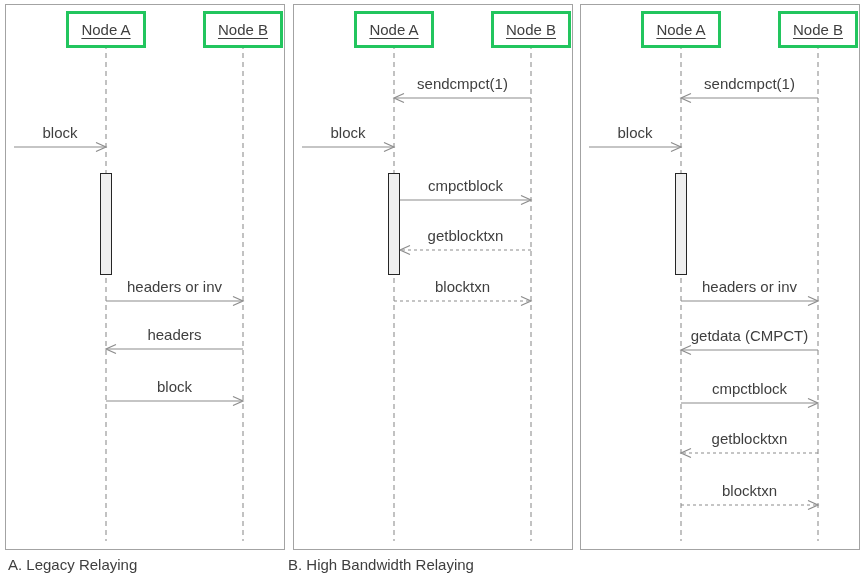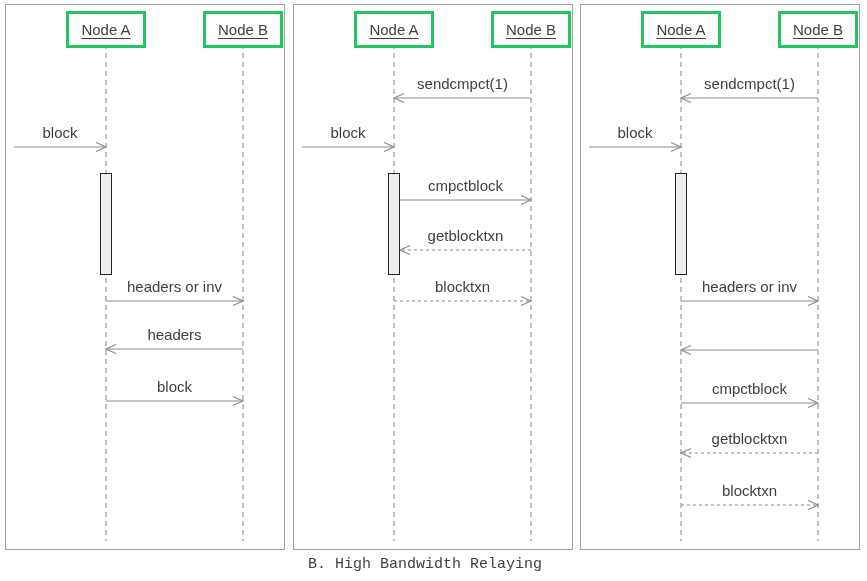--- a/index.html
+++ b/index.html
@@ -89,20 +89,21 @@
       <div class="msg-label" style="left: 168.5px; top: 321px;">headers</div>
       <div class="msg-label" style="left: 168.5px; top: 373px;">block</div>
       <div class="nodebox" style="left: 100px;">
         <span>Node A</span>
       </div>
       <div class="nodebox" style="left: 237px;">
         <span>Node B</span>
       </div>
       <div class="bar" style="top: 168px; height: 102px;"></div>
     </div>
+    <div class="caption" style="left: 8px;">A. Legacy Relaying</div>
     <div class="panel" style="left: 293px;">
       <svg class="svg-layer" viewBox="0 0 278 544" width="278" height="544">
         <line x1="100" y1="39" x2="100" y2="536" stroke="#9a9a9a" stroke-width="1.2" stroke-dasharray="5 4"></line>
         <line x1="237" y1="39" x2="237" y2="536" stroke="#9a9a9a" stroke-width="1.2" stroke-dasharray="5 4"></line>
         <line x1="237" y1="93" x2="101" y2="93" stroke="#8c8c8c" stroke-width="1.2"></line>
         <polyline points="110,88.5 100,93 110,97.5" stroke="#8c8c8c" stroke-width="1.2" fill="none"></polyline>
         <line x1="8" y1="142" x2="99" y2="142" stroke="#8c8c8c" stroke-width="1.2"></line>
         <polyline points="90,137.5 100,142 90,146.5" stroke="#8c8c8c" stroke-width="1.2" fill="none"></polyline>
         <line x1="106" y1="195" x2="236" y2="195" stroke="#8c8c8c" stroke-width="1.2"></line>
         <polyline points="227,190.5 237,195 227,199.5" stroke="#8c8c8c" stroke-width="1.2" fill="none"></polyline>
@@ -117,21 +118,21 @@
       <div class="msg-label" style="left: 171.5px; top: 222px;">getblocktxn</div>
       <div class="msg-label" style="left: 168.5px; top: 273px;">blocktxn</div>
       <div class="nodebox" style="left: 100px;">
         <span>Node A</span>
       </div>
       <div class="nodebox" style="left: 237px;">
         <span>Node B</span>
       </div>
       <div class="bar" style="top: 168px; height: 102px;"></div>
     </div>
-    <div class="caption" style="left: 308px; font-family: Liberation Mono, monospace;">B. High Bandwidth Relaying</div>
+    <div class="caption" style="left: 288px;">B. High Bandwidth Relaying</div>
     <div class="panel" style="left: 580px;">
       <svg class="svg-layer" viewBox="0 0 278 544" width="278" height="544">
         <line x1="100" y1="39" x2="100" y2="536" stroke="#9a9a9a" stroke-width="1.2" stroke-dasharray="5 4"></line>
         <line x1="237" y1="39" x2="237" y2="536" stroke="#9a9a9a" stroke-width="1.2" stroke-dasharray="5 4"></line>
         <line x1="237" y1="93" x2="101" y2="93" stroke="#8c8c8c" stroke-width="1.2"></line>
         <polyline points="110,88.5 100,93 110,97.5" stroke="#8c8c8c" stroke-width="1.2" fill="none"></polyline>
         <line x1="8" y1="142" x2="99" y2="142" stroke="#8c8c8c" stroke-width="1.2"></line>
         <polyline points="90,137.5 100,142 90,146.5" stroke="#8c8c8c" stroke-width="1.2" fill="none"></polyline>
         <line x1="100" y1="296" x2="236" y2="296" stroke="#8c8c8c" stroke-width="1.2"></line>
         <polyline points="227,291.5 237,296 227,300.5" stroke="#8c8c8c" stroke-width="1.2" fill="none"></polyline>
@@ -140,20 +141,21 @@
         <line x1="100" y1="398" x2="236" y2="398" stroke="#8c8c8c" stroke-width="1.2"></line>
         <polyline points="227,393.5 237,398 227,402.5" stroke="#8c8c8c" stroke-width="1.2" fill="none"></polyline>
         <line x1="237" y1="448" x2="101" y2="448" stroke="#8c8c8c" stroke-width="1.2" stroke-dasharray="3 3"></line>
         <polyline points="110,443.5 100,448 110,452.5" stroke="#8c8c8c" stroke-width="1.2" fill="none"></polyline>
         <line x1="100" y1="500" x2="236" y2="500" stroke="#8c8c8c" stroke-width="1.2" stroke-dasharray="3 3"></line>
         <polyline points="227,495.5 237,500 227,504.5" stroke="#8c8c8c" stroke-width="1.2" fill="none"></polyline>
       </svg>
       <div class="msg-label" style="left: 168.5px; top: 70px;">sendcmpct(1)</div>
       <div class="msg-label" style="left: 54px; top: 119px;">block</div>
       <div class="msg-label" style="left: 168.5px; top: 273px;">headers or inv</div>
+      <div class="msg-label" style="left: 168.5px; top: 322px;">getdata (CMPCT)</div>
       <div class="msg-label" style="left: 168.5px; top: 375px;">cmpctblock</div>
       <div class="msg-label" style="left: 168.5px; top: 425px;">getblocktxn</div>
       <div class="msg-label" style="left: 168.5px; top: 477px;">blocktxn</div>
       <div class="nodebox" style="left: 100px;">
         <span>Node A</span>
       </div>
       <div class="nodebox" style="left: 237px;">
         <span>Node B</span>
       </div>
       <div class="bar" style="top: 168px; height: 102px;"></div>

